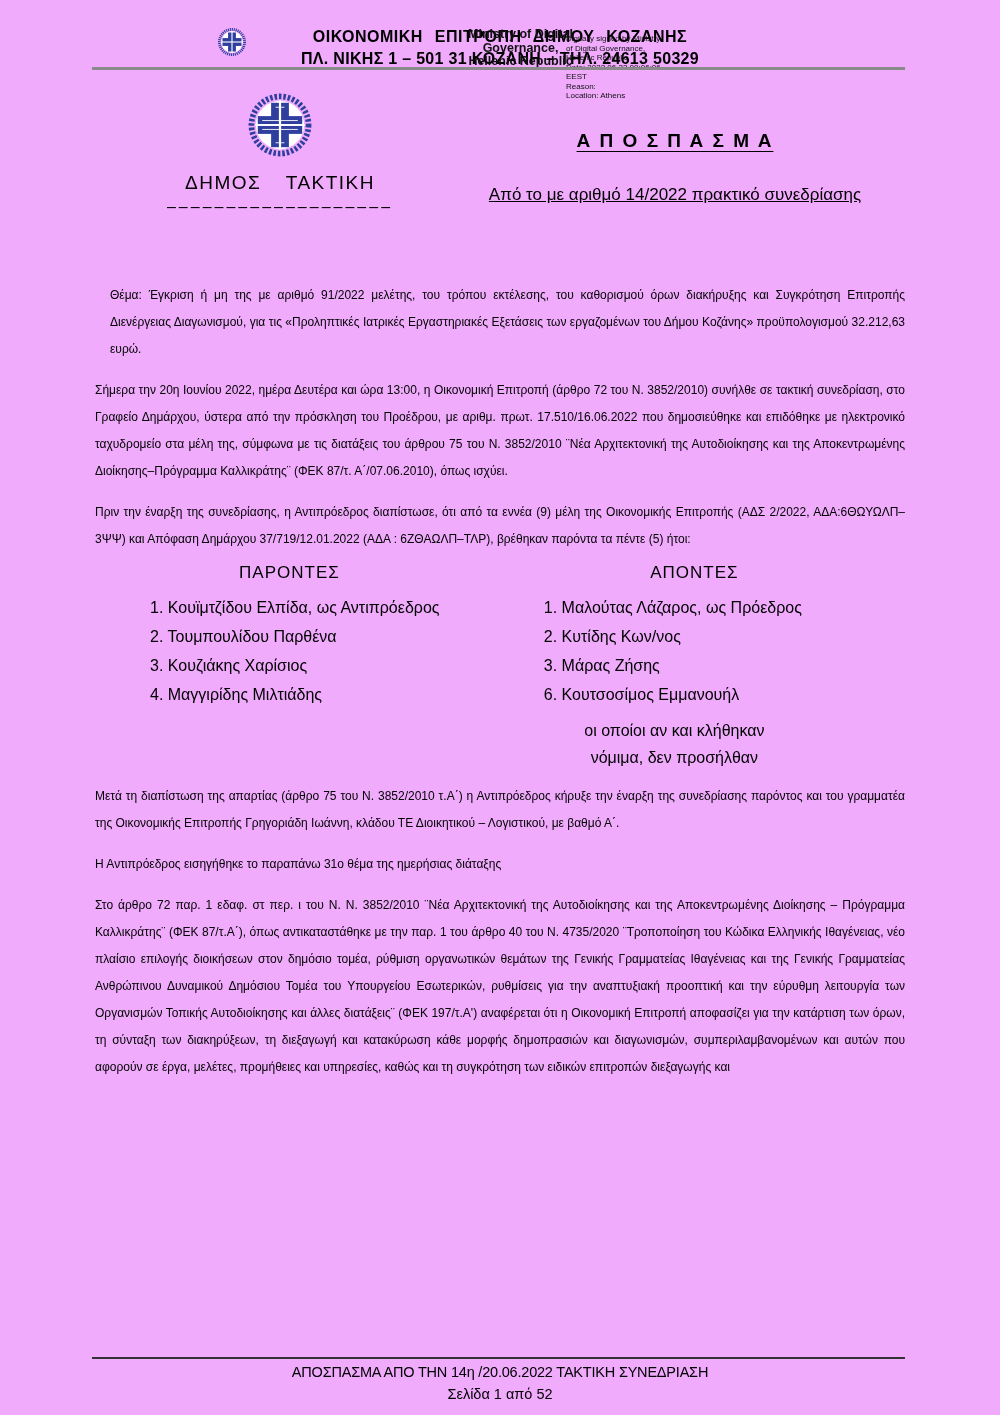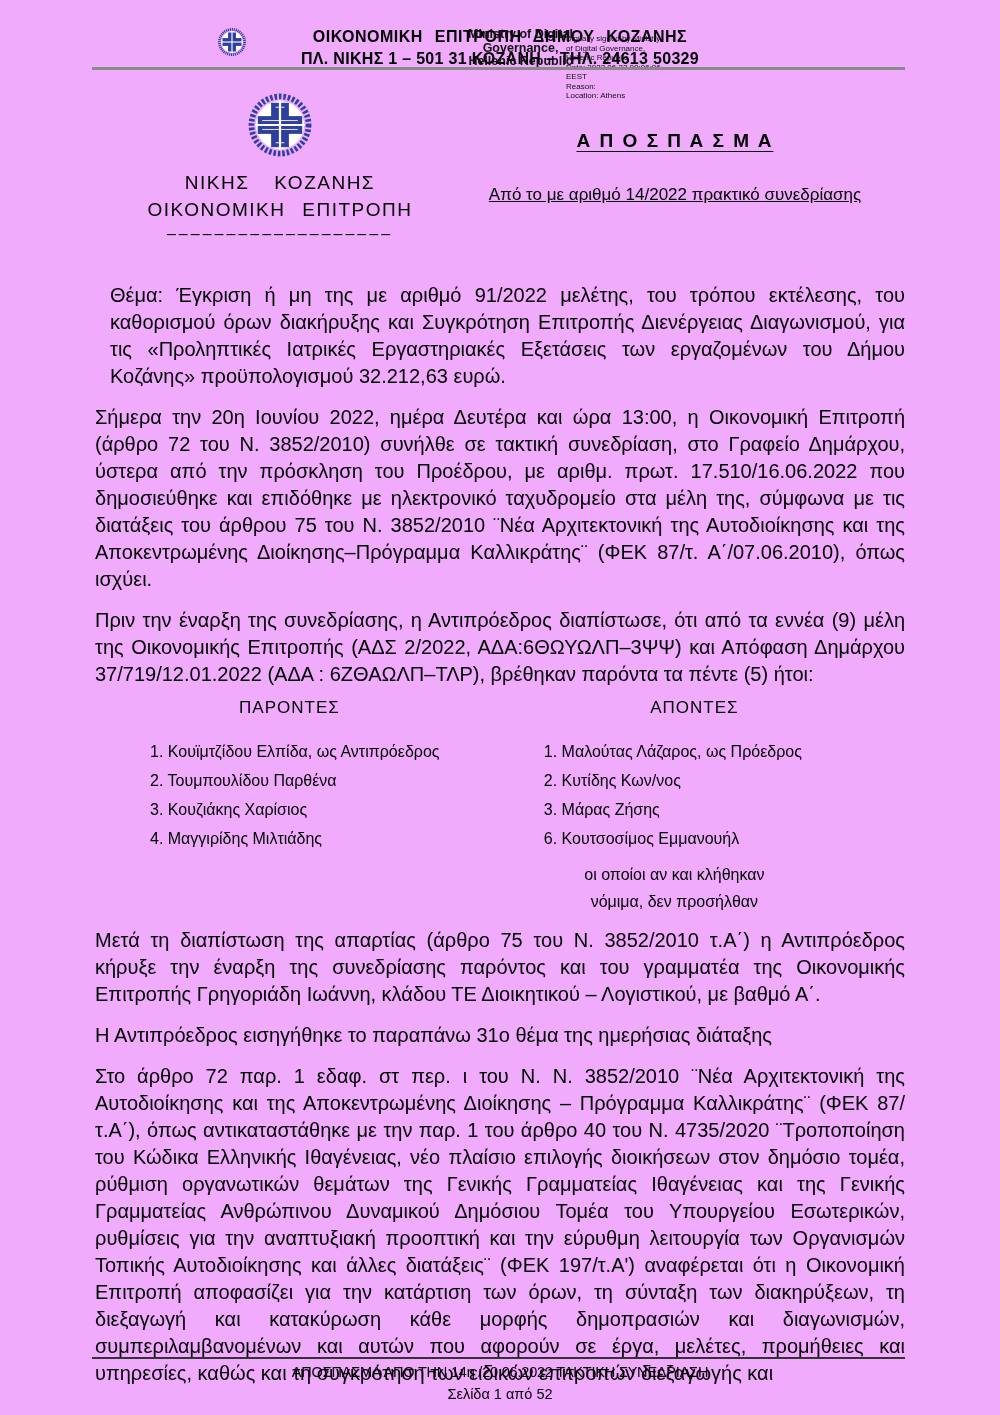--- a/index.html
+++ b/index.html
@@ -35,27 +35,27 @@
   .apospasma { font-size:19px; font-weight:600; letter-spacing:2px; text-decoration:underline; text-underline-offset:4px; }
   .apospasma-sub { font-size:17px; margin-top:33px; white-space:nowrap;text-decoration:underline; }
   
   .decision-row { position:absolute; left:105px; top:248px; width:785px;
                   display:flex; justify-content:space-between; align-items:baseline; }
   .decision-left { font-size:17px; word-spacing:4px; white-space:nowrap; }
   .anartitea { font-size:17px; font-weight:600; letter-spacing:1px; text-decoration:underline;
                text-underline-offset:4px; white-space:nowrap; }
   
   .flow { position:absolute; left:95px; top:282px; width:810px; }
-  .para { font-size:20px; line-height:27px; text-align:justify; text-align-last:left; }
+  .para { font-size:12px; line-height:27px; text-align:justify; text-align-last:left; }
   .subject { padding-left:15px; margin-bottom:14px; }
   .p-std { margin-bottom:14px; }
   .p-tight { margin-bottom:10px; }
   
   .attendees { display:grid; grid-template-columns:48% 52%; margin:4px 0 12px 0; }
-  .att-col-head { text-align:center; font-size:17px; letter-spacing:1px; word-spacing:2px; margin-bottom:19px; }
+  .att-col-head { text-align:center; font-size:17px; letter-spacing:1px; word-spacing:2px; margin-bottom:10px; }
   .att-list { padding-left:55px; }
   .att-list.absent-list { padding-left:60px; }
   .att-item { font-size:16px; line-height:29px; white-space:nowrap; }
   .absent-note { grid-column:2; text-align:center; font-size:16px; line-height:27px; margin-top:8px; padding-right:40px; }
   
   .footer-rule { position:absolute; left:92px; top:1357px; width:813px; height:1.5px; background:#333; }
   .footer-line1 { position:absolute; left:0; top:1364px; width:100%; text-align:center;
                   font-size:14.5px; letter-spacing:-0.2px; }
   .footer-line2 { position:absolute; left:0; top:1386px; width:100%; text-align:center; font-size:14.5px; }
 </style>
@@ -109,22 +109,21 @@
       </g>
       <g stroke="#ffffff" stroke-width="3.5">
         <line x1="50" y1="13" x2="50" y2="91"></line>
         <line x1="11" y1="52" x2="89" y2="52"></line>
         <line x1="22" y1="45" x2="78" y2="45" stroke-width="1.4"></line>
         <line x1="22" y1="59" x2="78" y2="59" stroke-width="1.4"></line>
         <line x1="43" y1="24" x2="57" y2="24" stroke-width="1.4"></line>
         <line x1="43" y1="80" x2="57" y2="80" stroke-width="1.4"></line>
       </g>
     </svg>
-    <div class="muni">ΝΙΚΗΣ  ΚΟΖΑΝΗΣ</div>
-    <div class="committee">ΟΙΚΟΝΟΜΙΚΗ  ΕΠΙΤΡΟΠΗ</div>
+    <div class="muni">ΔΗΜΟΣ  ΤΑΚΤΙΚΗ</div>
     <div class="dash-line">–––––––––––––––––––</div>
   </div>
 
   <div class="right-block">
     <div class="apospasma">Α Π Ο Σ Π Α Σ Μ Α</div>
     <div class="apospasma-sub">Από το με αριθμό 14/2022 πρακτικό συνεδρίασης</div>
   </div>
 
 
   <div class="flow">

